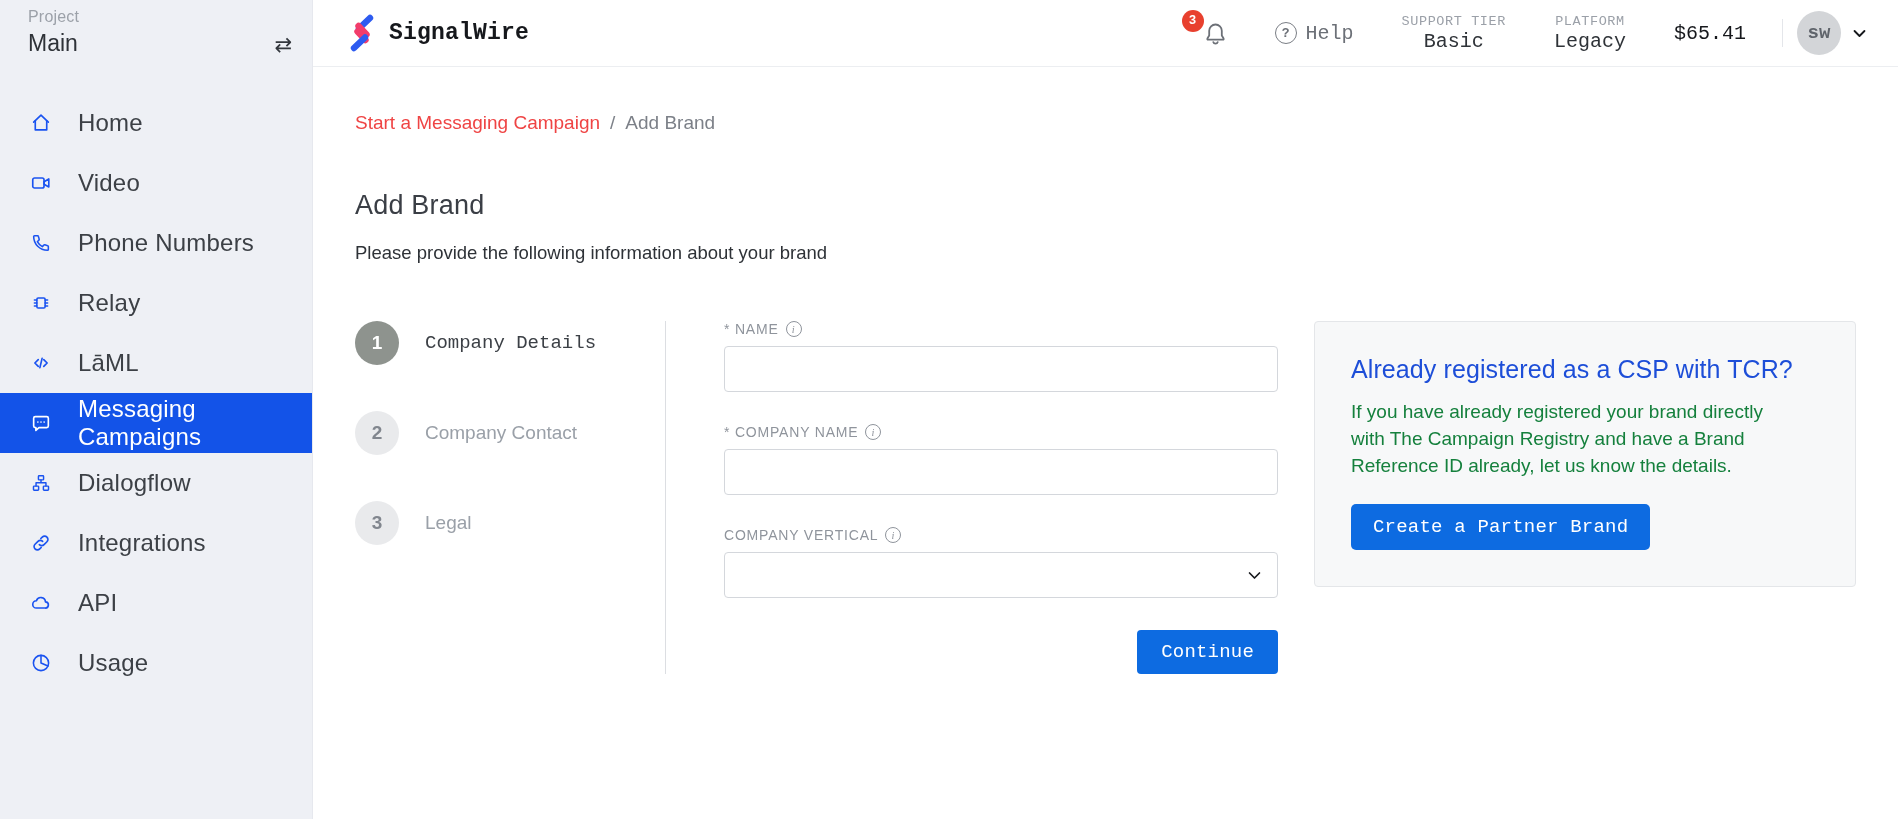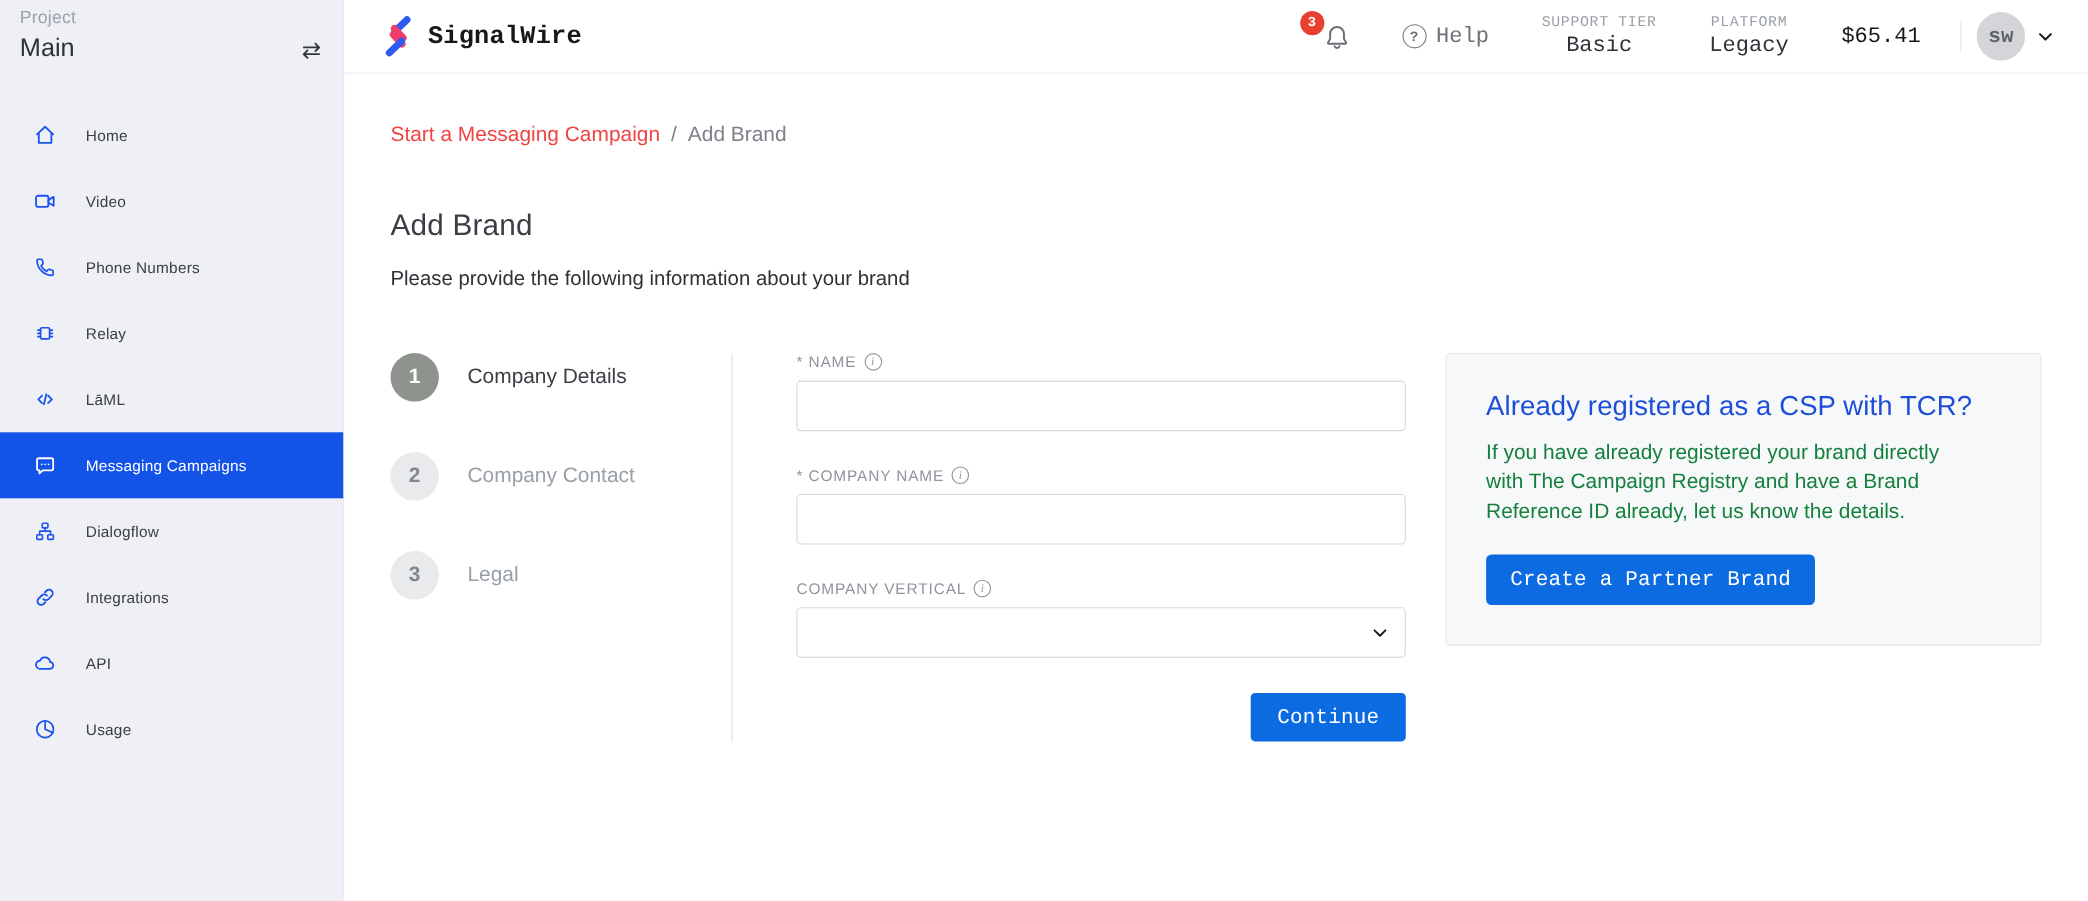--- a/index.html
+++ b/index.html
@@ -9,32 +9,32 @@
     background:#ffffff; color:#3c4046;
   }
   .app { display:flex; width:1898px; height:819px; }
 
   
   .sidebar {
     width:313px; min-width:313px; height:100%;
     background:#eef0f5; border-right:1px solid #e6e8ee;
     display:flex; flex-direction:column;
   }
-  .project { display:flex; justify-content:space-between; align-items:flex-end; padding:8px 20px 0 18px;gap:20px; }
+  .project { display:flex; justify-content:space-between; align-items:center; padding:8px 20px 0 28px;gap:20px; }
   .project-label { font-size:16px; color:#9ca1a9; letter-spacing:.2px; }
   .project-name  { font-size:23px; color:#2e3238; margin-top:4px; font-weight:500; }
   .collapse-btn  { font-size:21px; color:#33373d; cursor:pointer; margin-top:24px; line-height:1; }
   .nav { margin-top:36px; display:flex; flex-direction:column; }
   .nav-item {
     height:60px; display:flex; align-items:center; gap:26px;
     padding:0 30px; cursor:pointer; color:#1a53f0; 
   }
   .nav-item .icon { width:22px; height:22px; display:inline-flex; flex:none; }
   .nav-item .icon svg { width:22px; height:22px; }
-  .nav-item .lbl { font-size:14px; color:#3c4046; letter-spacing:.2px; }
+  .nav-item .lbl { font-size:24px; color:#3c4046; letter-spacing:.2px; }
   .nav-item.selected { background:#1353e8; color:#ffffff; }
   .nav-item.selected .lbl { color:#ffffff; }
 
   
   .main { flex:1; display:flex; flex-direction:column; background:#ffffff; }
   .header {
     height:67px; min-height:67px; display:flex; align-items:center;
     padding:0 30px 0 32px; border-bottom:1px solid #eceef1; background:#fff;font-family:Liberation Mono, monospace;
   }
   .brand { display:flex; align-items:center; gap:10px; }
@@ -80,21 +80,21 @@
   
   .stepper { width:310px; min-width:310px; display:flex; flex-direction:column; }
   .step { display:flex; align-items:center; gap:26px; margin-bottom:46px; }
   .step-circle {
     width:44px; height:44px; border-radius:50%; background:#e9eaec;
     display:flex; align-items:center; justify-content:center;
     font-size:19px; font-weight:700; color:#81868e; flex:none;
   }
   .step.active .step-circle { background:#8e938e; color:#ffffff; }
   .step-label { font-size:19px; color:#9aa0a8; }
-  .step.active .step-label { color:#3c4046; }
+  .step.active .step-label { color:#3c4046;font-family:Liberation Mono, monospace; }
 
   .v-divider { width:1px; background:#dcdee2; align-self:stretch; }
 
   
   .form-col { margin-left:58px; width:554px; min-width:554px; }
   .field { margin-bottom:32px; }
   .field-label {
     display:flex; align-items:center; gap:7px; margin-bottom:9px;
     font-size:14px; color:#8f949c; letter-spacing:.8px;
   }

